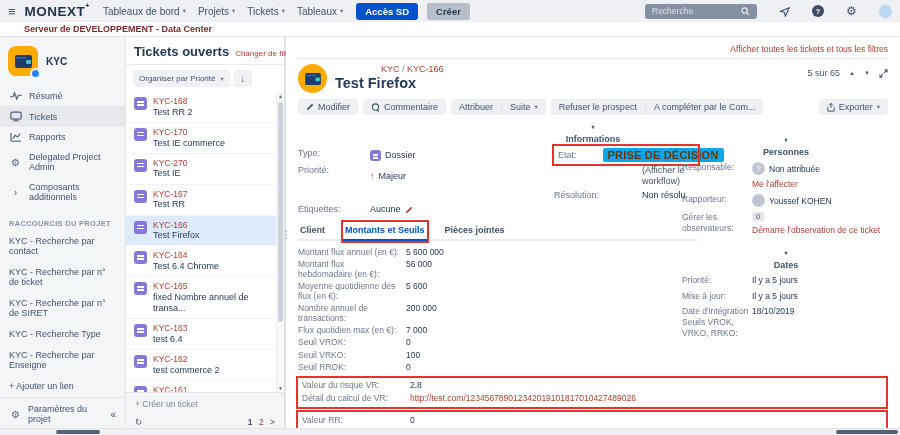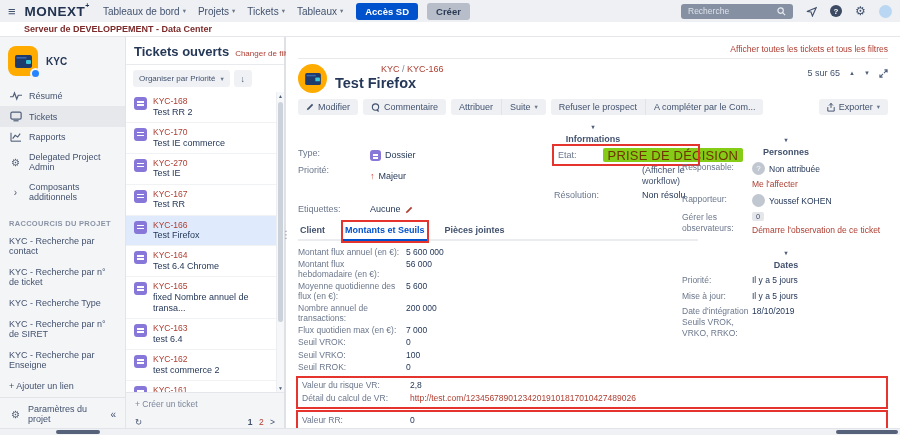--- a/index.html
+++ b/index.html
@@ -12,21 +12,21 @@
   .burger { font-size:13px; color:#42526e; cursor:pointer; }
   .logo { font-weight:bold; font-size:13.5px; color:#22324f; letter-spacing:.5px; display:flex; }
   .logo sup { font-size:7px; margin-top:-2px; }
   .menus { display:flex; gap:4px; }
   .menu-item { display:flex; align-items:center; gap:3px; padding:2px 4px; cursor:pointer;text-align:right; }
   .chev { font-size:6.5px; color:#6b778c; }
   .btn-blue { background:#0052cc; color:#fff; font-weight:bold; font-size:9.5px;
     padding:3px 9px; border-radius:3px; cursor:pointer; }
   .btn-gray { background:#b7bec9; color:#2b3a55; font-weight:bold; font-size:9.5px;
     padding:3px 9px; border-radius:3px; cursor:pointer; }
-  .topbar-right { margin-left:auto; display:flex; align-items:center; gap:12px; }
+  .topbar-right { margin-left:auto; display:flex; align-items:center; gap:21px; }
   .search { width:112px; height:15px; background:#8590a2; border-radius:3px;
     display:flex; align-items:center; padding:0 5px; }
   .search input { flex:1; background:transparent; border:none; outline:none;
     color:#eef1f5; font-size:8.5px; font-family:"Liberation Sans",sans-serif; width:80px; }
   .search input::placeholder { color:#dde2ea; }
   .tb-icon { width:13px; height:13px; display:flex; align-items:center; justify-content:center;
     color:#42526e; cursor:pointer; }
   .help-circle { width:12px; height:12px; border-radius:50%; background:#3c4a63; color:#fff;
     font-size:8px; font-weight:bold; display:flex; align-items:center; justify-content:center; }
   .gear-glyph { font-size:12px; line-height:1; }
@@ -117,21 +117,21 @@
   .section-h { font-size:9px; font-weight:bold; color:#42526e; margin:8px 0 4px;
     display:flex; align-items:center; gap:4px;flex-direction:column; }
   .sec-chev { font-size:6px; color:#505f79; }
 
   .info-row { display:grid; grid-template-columns:66px 178px 82px 1fr; column-gap:6px;
     font-size:9px; line-height:11px; margin-top:3px; width:400px; }
   .ilabel { color:#6b778c; }
   .ival { color:#253858; display:flex; align-items:center; gap:4px; }
   .state-box { grid-column:3/5; display:flex; align-items:center; gap:26px;
     outline:2px solid #e5342e; padding:2px 4px; margin:-2px 0; }
-  .badge { background:#84cc16; color:#6f3400; font-weight:normal; font-size:13px;
+  .badge { background:#0ea5e9; color:#6f3400; font-weight:bold; font-size:11px;
     padding:1.5px 5px; border-radius:2px; letter-spacing:.2px; white-space:nowrap; }
   .workflow { color:#42526e; cursor:pointer; }
   .prio { color:#d04437; font-weight:bold; }
   .pencil { color:#ae3e32; }
 
   .tabs { display:flex; gap:16px; border-bottom:2px solid #ebecf0; margin-top:7px; width:400px;
     font-size:9px; font-weight:bold; color:#42526e; }
   .tab { padding:3px 2px 4px; cursor:pointer; }
   .tab.active { color:#0052cc; border-bottom:2px solid #0052cc; margin-bottom:-2px;
     outline:2px solid #e5342e; }
@@ -270,23 +270,23 @@
       <span>Composants additionnels</span>
     </div>
 
     <div class="shortcut-title">RACCOURCIS DU PROJET</div>
     <div>
 
         <div class="shortcut">KYC - Recherche par contact</div>
 
         <div class="shortcut">KYC - Recherche par n° de ticket</div>
 
+        <div class="shortcut">KYC - Recherche par n° de SIRET</div>
+
         <div class="shortcut">KYC - Recherche Type</div>
-
-        <div class="shortcut">KYC - Recherche par n° de SIRET</div>
 
         <div class="shortcut">KYC - Recherche par Enseigne</div>
       </div>
     <div class="add-link">+ Ajouter un lien</div>
 
     <div class="side-footer">
       <span class="side-ic">⚙</span>
       <span>Paramètres du projet</span>
       <span class="collapse">«</span>
     </div>

